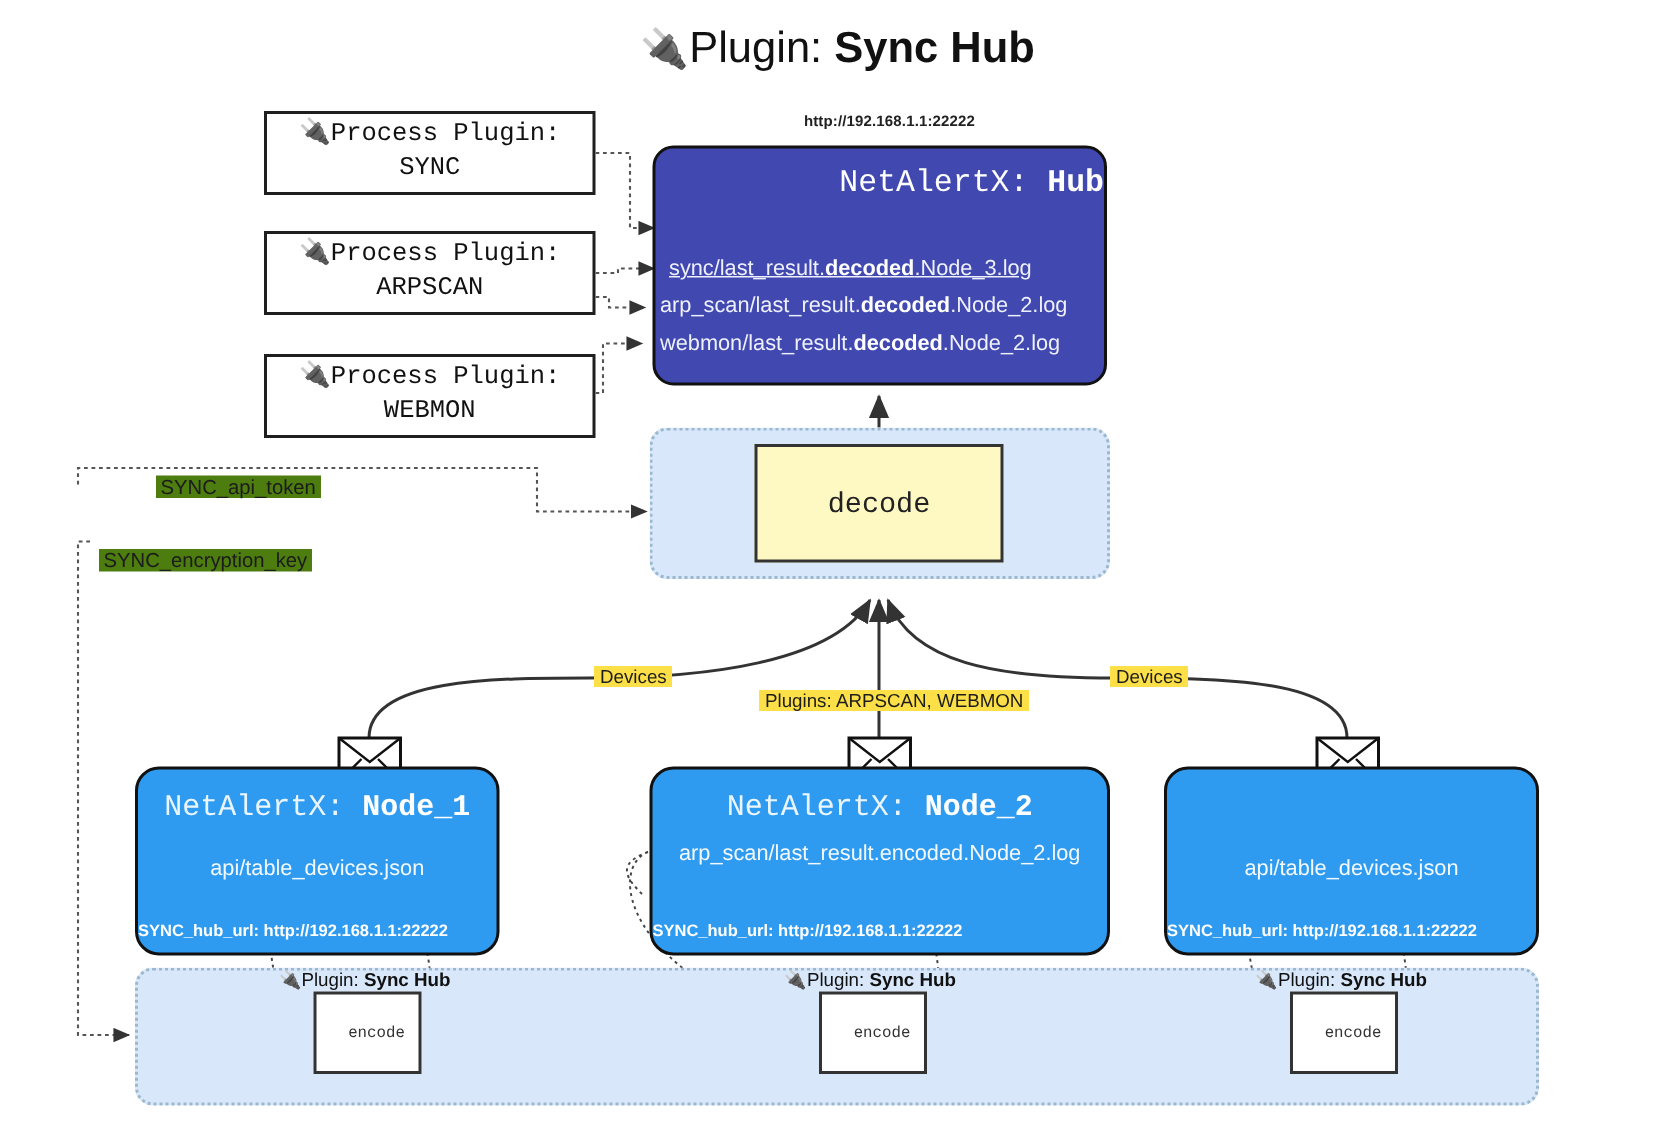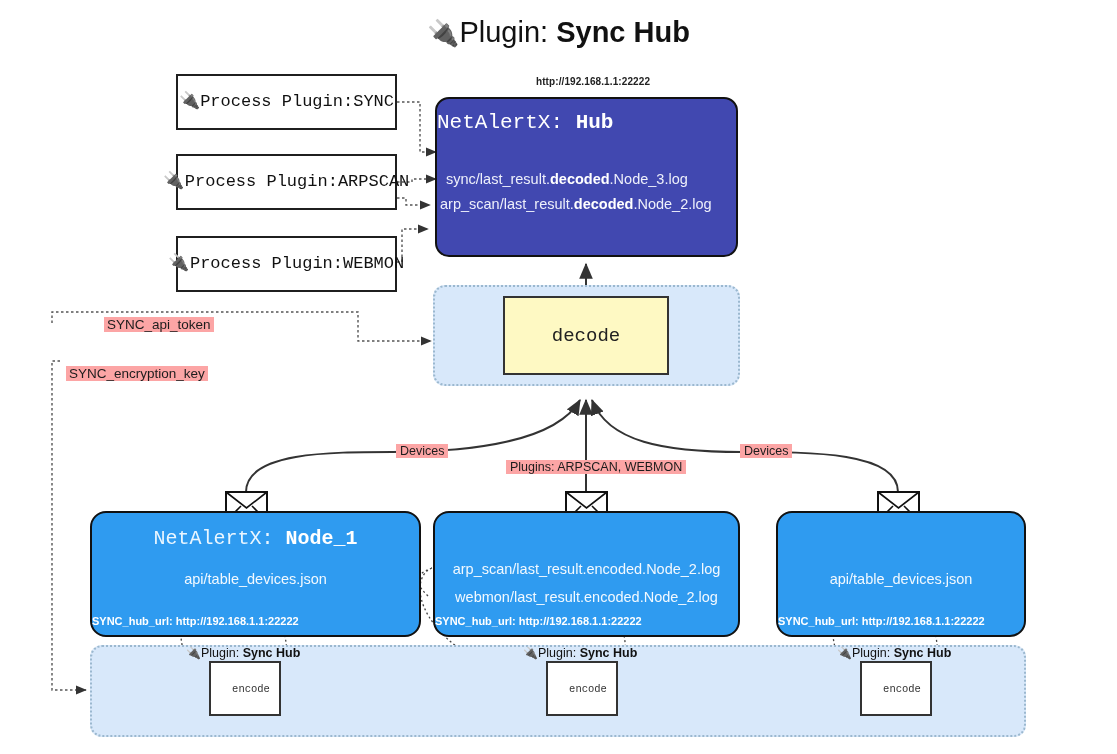--- a/index.html
+++ b/index.html
@@ -18,38 +18,38 @@
     font-size:29px;color:#111;
   }
   #page-title .plug{font-size:26px;}
   #page-title .strong{font-weight:bold;}
 
   
   .proc-box{
     border:2px solid #1f1f1f;background:#ffffff;
     font-family:"Liberation Mono", monospace;
     font-size:17px;color:#111;
-    display:flex;flex-direction:row;align-items:center;justify-content:center;
+    display:flex;flex-direction:column;align-items:center;justify-content:center;
     line-height:1.35;
   }
   .proc-box .l1{white-space:nowrap;}
   .proc-box .l2{white-space:nowrap;}
 
   
   #hub-url{
     left:448px;top:76px;width:290px;text-align:center;
     font-size:10px;font-weight:bold;color:#222;letter-spacing:.1px;
   }
   #hub-box{
     left:435px;top:97px;width:303px;height:160px;
     background:#4148b0;border:2px solid #111;border-radius:14px;
     color:#ffffff;
   }
   #hub-title{
-    position:absolute;left:0;top:12px;width:100%;text-align:left;
+    position:absolute;left:0;top:12px;width:100%;text-align:right;
     font-family:"Liberation Mono", monospace;font-size:21px;color:#fff;
   }
   #hub-title b{font-weight:bold;}
   .hub-line{
     position:absolute;left:9px;width:294px;font-size:14.5px;color:#eef0fb;
     white-space:nowrap;
   }
   .hub-line b{font-weight:bold;color:#ffffff;}
 
   
@@ -59,29 +59,29 @@
   }
   #decode-box{
     left:503px;top:296px;width:166px;height:79px;
     background:#fef9c3;border:2px solid #333;
     display:flex;align-items:center;justify-content:center;
     font-family:"Liberation Mono", monospace;font-size:19px;color:#222;
   }
 
   
   .key-label{
-    font-size:13.5px;color:#1c1c1c;background:#fca5a5;
+    font-size:13.5px;color:#1c1c1c;background:#4d7c0f;
     padding:0 3px;white-space:nowrap;
   }
   #k-api{left:104px;top:317px;}
   #k-enc{left:66px;top:366px;}
 
   
   .edge-label{
-    font-size:12.5px;color:#1c1c1c;background:#fca5a5;
+    font-size:12.5px;color:#1c1c1c;background:#fde047;
     padding:0 4px;white-space:nowrap;
   }
   #lbl-dev-left{left:396px;top:444px;}
   #lbl-dev-right{left:740px;top:444px;}
   #lbl-plugins{left:506px;top:460px;font-size:12.5px;}
 
   
   .node-card{
     background:#2f9bf0;border:2px solid #111;border-radius:16px;
     color:#ffffff;
@@ -94,21 +94,21 @@
   .node-title b{font-weight:bold;color:#ffffff;}
   .node-line{
     position:absolute;width:100%;text-align:center;
     font-size:14.5px;color:#f2f9ff;white-space:nowrap;
   }
   .node-hub-url{
     position:absolute;width:100%;bottom:8px;
     font-size:11px;font-weight:bold;color:#ffffff;white-space:nowrap;
   }
 
-  #node1{left:90px;top:511px;width:331px;height:126px;}
+  #node1{left:90px;top:511px;width:243px;height:126px;}
   #node2{left:433px;top:511px;width:307px;height:126px;}
   #node3{left:776px;top:511px;width:250px;height:126px;}
 
   
   #encode-zone{
     left:90px;top:645px;width:936px;height:92px;
     background:#d8e8fa;border:2px dotted #9bb8cf;border-radius:12px;
   }
   .encode-box{
     background:#ffffff;border:2px solid #333;width:72px;height:55px;
@@ -201,25 +201,28 @@
   <div class="l1">🔌Process Plugin:</div>
   <div class="l2">WEBMON</div>
 </div>
 
 <div class="abs" id="hub-url">http://192.168.1.1:22222</div>
 
 <div class="abs" id="hub-box">
   <div id="hub-title">
     <span>NetAlertX: </span><b>Hub</b>
   </div>
-  <div class="hub-line" style="top:72px;">
+  <div class="hub-line" style="top:72px;text-decoration:underline;">
     <span>sync/last_result.</span><b>decoded</b><span>.Node_3.log</span>
   </div>
   <div class="hub-line" style="top:97px;left:3px;">
     <span>arp_scan/last_result.</span><b>decoded</b><span>.Node_2.log</span>
+  </div>
+  <div class="hub-line" style="top:122px;left:3px;">
+    <span>webmon/last_result.</span><b>decoded</b><span>.Node_2.log</span>
   </div>
 </div>
 
 <div class="abs" id="decode-zone"></div>
 <div class="abs" id="decode-box">decode</div>
 
 <div class="abs key-label" id="k-api">SYNC_api_token</div>
 <div class="abs key-label" id="k-enc">SYNC_encryption_key</div>
 
 <div class="abs edge-label" id="lbl-dev-left">Devices</div>
@@ -228,22 +231,24 @@
 
 <div class="abs node-card" id="node1">
   <div class="node-title">
     <span>NetAlertX: </span><b>Node_1</b>
   </div>
   <div class="node-line" style="top:58px;">api/table_devices.json</div>
   <div class="node-hub-url">SYNC_hub_url: http://192.168.1.1:22222</div>
 </div>
 
 <div class="abs node-card" id="node2">
+  <div class="node-title">
+    <span>NetAlertX: </span><b>Node_2</b>
+  </div>
   <div class="node-line" style="top:48px;">arp_scan/last_result.encoded.Node_2.log</div>
-  <div class="node-line" style="top:76px;">webmon/last_result.encoded.Node_2.log</div>
   <div class="node-hub-url">SYNC_hub_url: http://192.168.1.1:22222</div>
 </div>
 
 <div class="abs node-card" id="node3">
   <div class="node-line" style="top:58px;">api/table_devices.json</div>
   <div class="node-hub-url">SYNC_hub_url: http://192.168.1.1:22222</div>
 </div>
 
 <div class="abs" id="encode-zone"></div>
 

